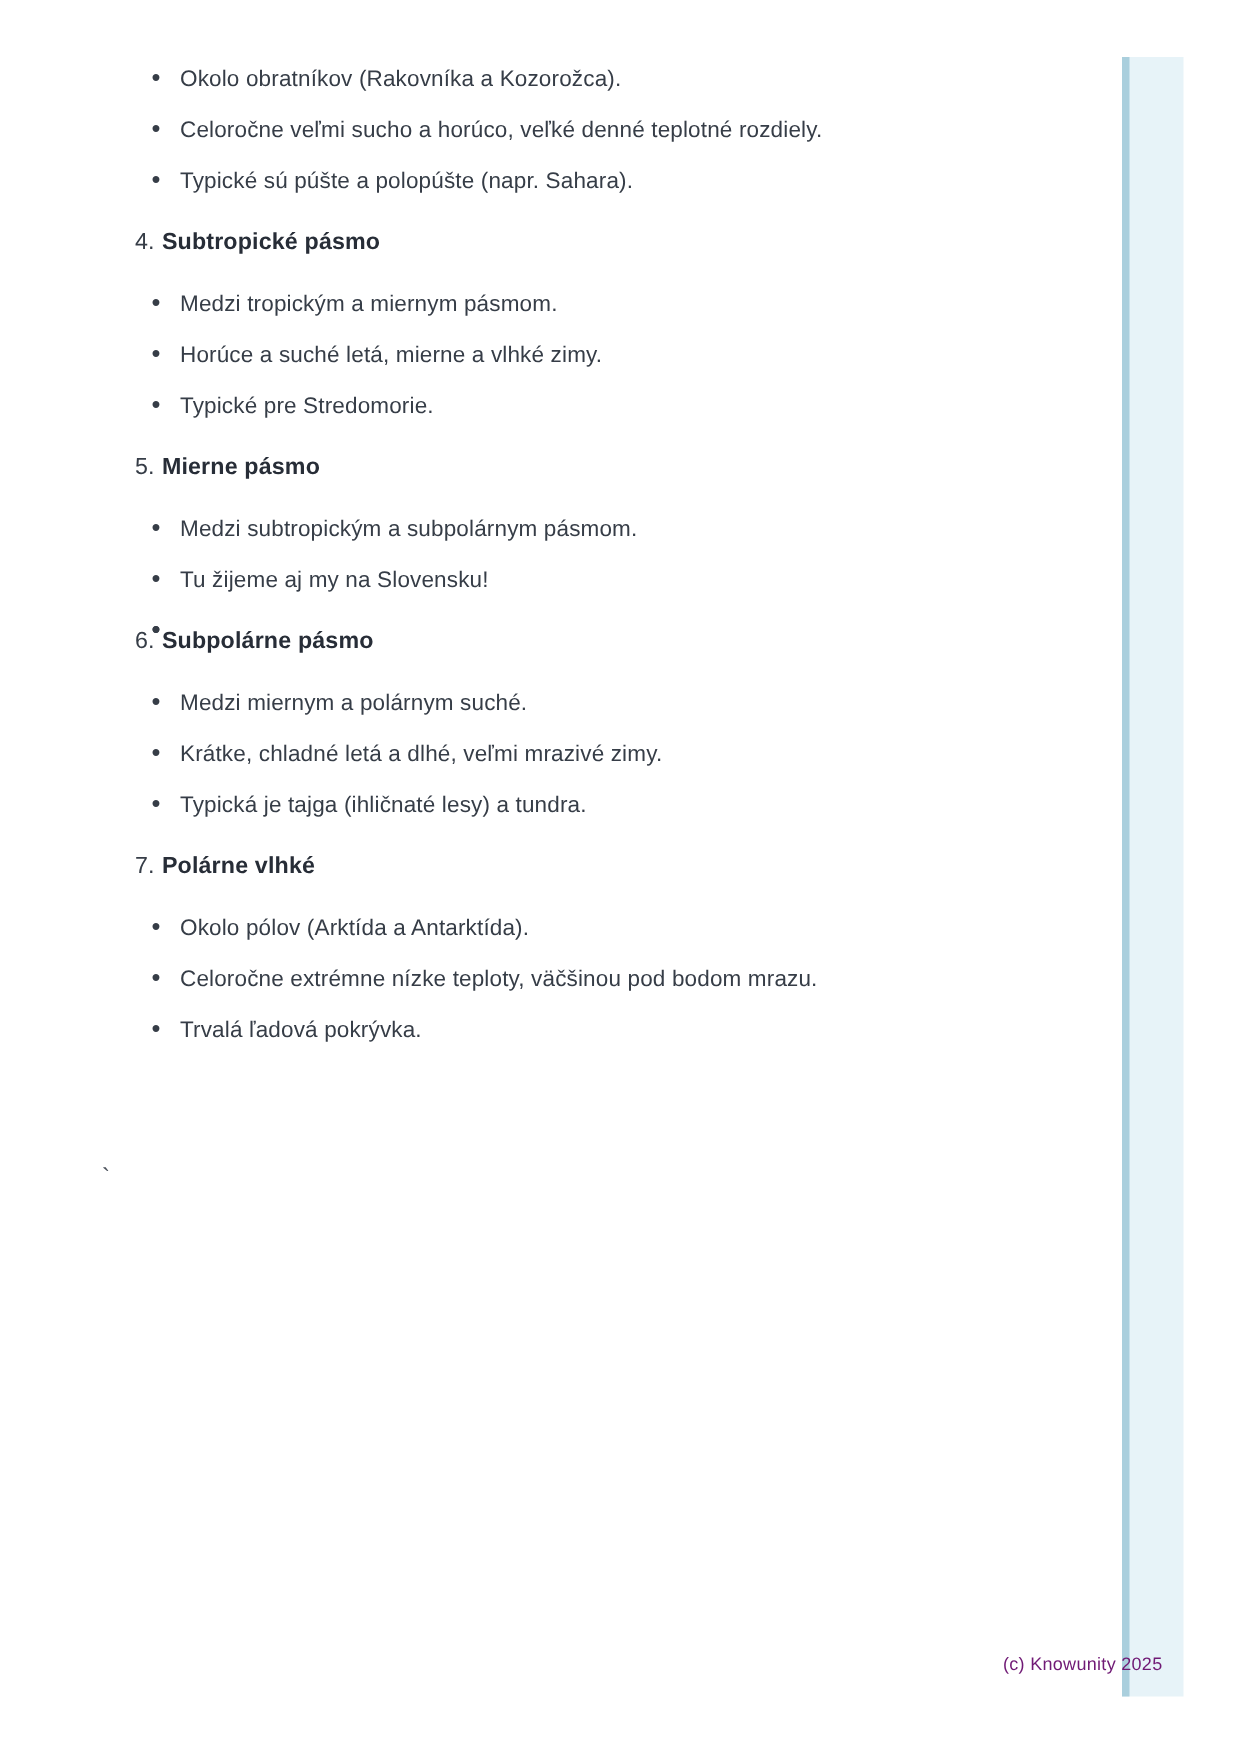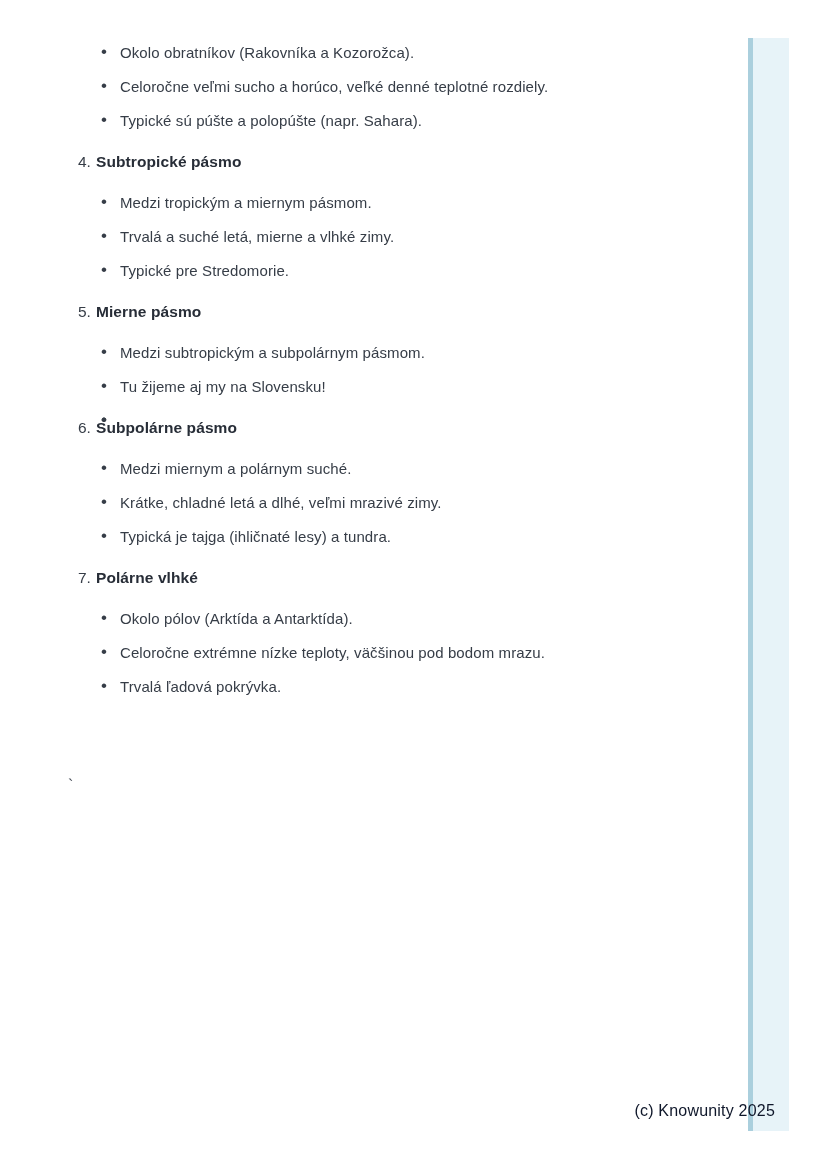--- a/index.html
+++ b/index.html
@@ -46,21 +46,21 @@
   ul.bullet-list li:last-child { margin-bottom: 0; }
   .dot {
     position: absolute;
     left: 23px;
     top: -1px;
     font-size: 17px;
     line-height: 21px;
     color: #363d47;
   }
   .section-heading {
-    margin: 20px 0;
+    margin: 20px 12px;
     line-height: 21px;
     font-size: 15.5px;
     color: #272d37;
   }
   .sec-num {
     font-weight: 400;
     margin-right: 5px;
     color: #363d47;
   }
   .sec-title {
@@ -71,23 +71,23 @@
     position: absolute;
     left: 68px;
     top: 777px;
     font-size: 16px;
     color: #4a505a;
   }
   .footer {
     position: absolute;
     top: 1102px;
     right: 53px;
-    font-size: 16px;
+    font-size: 12px;
     letter-spacing: 0.2px;
-    color: #0f172a;
+    color: #701a75;
     z-index: 2;
   }
 </style>
 </head>
 <body>
 
 <div class="page">
 
   <div class="accent-bar"></div>
 
@@ -112,21 +112,21 @@
       <div class="section-heading">
         <span class="sec-num">4.</span><span class="sec-title">Subtropické pásmo</span>
       </div>
       <ul class="bullet-list">
         <li>
           <span class="dot">•</span>
           <span>Medzi tropickým a miernym pásmom.</span>
         </li>
         <li>
           <span class="dot">•</span>
-          <span>Trvalá a suché letá, mierne a vlhké zimy.</span>
+          <span>Horúce a suché letá, mierne a vlhké zimy.</span>
         </li>
         <li>
           <span class="dot">•</span>
           <span>Typické pre Stredomorie.</span>
         </li>
       </ul>
     </section>
 
     <section>
       <div class="section-heading">

